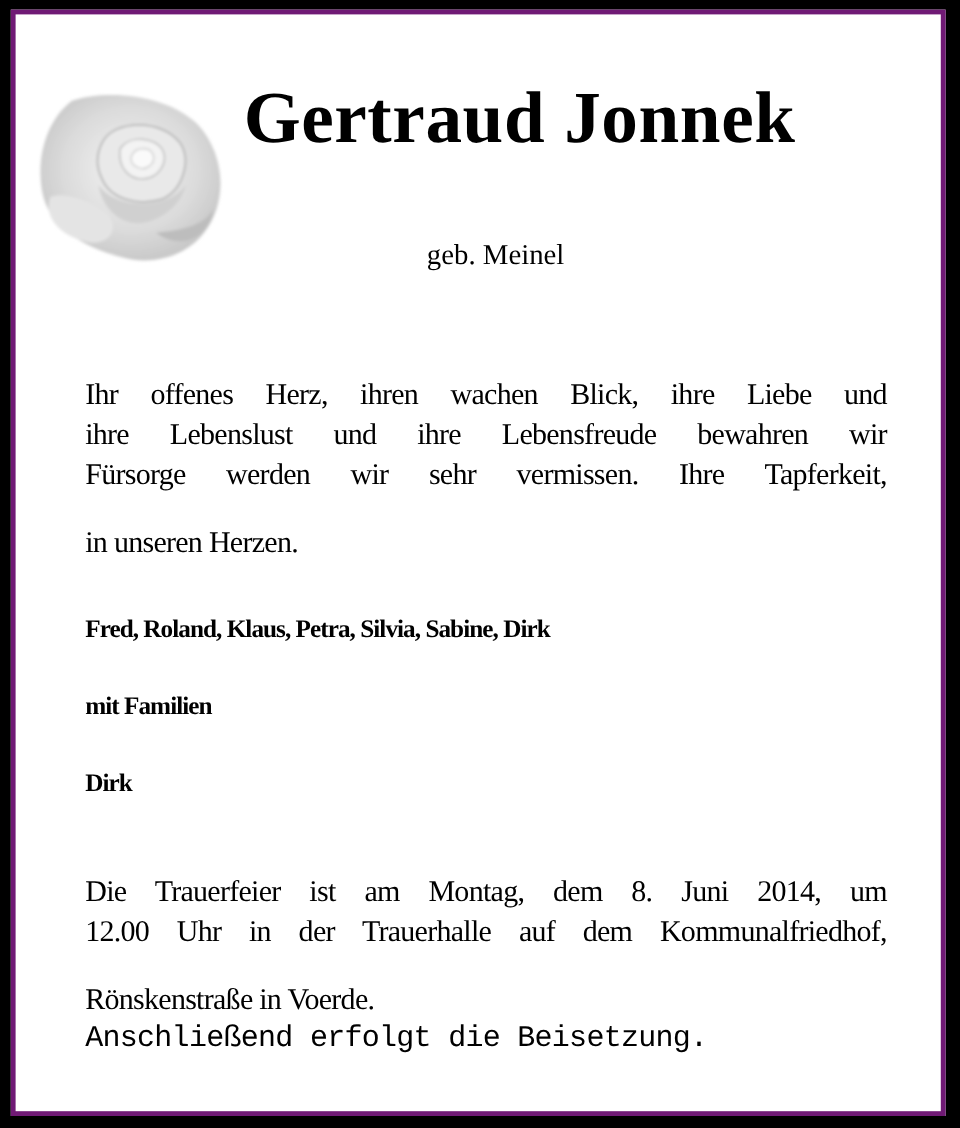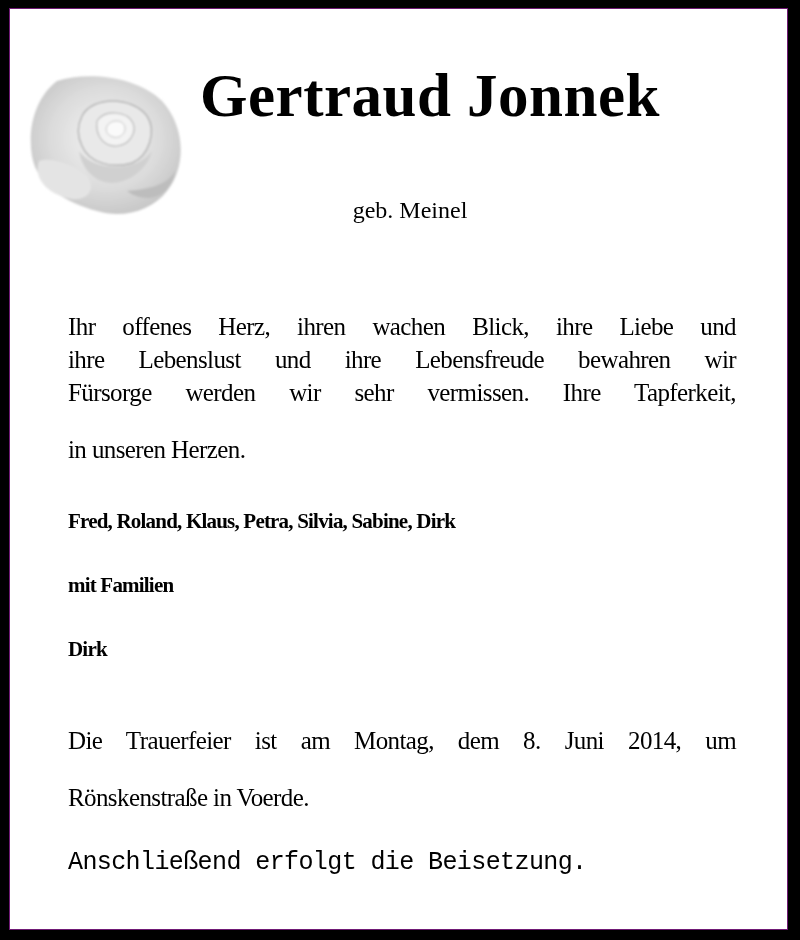--- a/index.html
+++ b/index.html
@@ -1,17 +1,17 @@
 <!DOCTYPE html>
 <html><head>
 <meta charset="utf-8">
 <style>
   html, body { margin:0; padding:0; background:#000; }
   body { width:800px; height:940px; position:relative; overflow:hidden; font-family:"Liberation Serif", serif; color:#000; }
-  .card { position:absolute; left:9px; top:8px; width:779px; height:922px; background:#fff; border:1px solid #701a75; box-sizing:border-box; }
+  .card { position:absolute; left:9px; top:8px; width:779px; height:922px; background:#fff; border:4px solid #701a75; box-sizing:border-box; }
   .rose { position:absolute; left:17px; top:62px; width:160px; height:150px; }
   .title { position:absolute; left:170px; top:52px; width:500px; text-align:center; font-weight:bold; font-size:61px; line-height:70px; letter-spacing:0.5px; white-space:nowrap; }
   .maiden { position:absolute; left:250px; top:138px; width:300px; text-align:center; font-size:24px; line-height:30px;margin-top:48px; }
   .dates { position:absolute; left:150px; top:203px; width:520px; text-align:center; font-size:26px; line-height:32px; white-space:pre; }
   .para { position:absolute; left:58px; width:668px; font-size:25px; line-height:33px; text-align:justify; text-align-last:left; letter-spacing:-0.6px; }
   .p1 { top:301px; }
   .names { position:absolute; left:58px; top:468px; width:680px; font-weight:bold; font-size:21px; line-height:40px; letter-spacing:-0.8px; }
   .p2 { top:715px; }
   .p3 { top:837px;font-family:Liberation Mono, monospace; }
   .line { display:block;margin-top:24px; }
@@ -55,17 +55,18 @@
   </div>
 
   <div class="names">
     <span class="line">Fred, Roland, Klaus, Petra, Silvia, Sabine, Dirk</span>
     <span class="line">mit Familien</span>
     <span class="line">Dirk</span>
   </div>
 
   <div class="para p2">
     <span class="jline">Die Trauerfeier ist am Montag, dem 8. Juni 2014, um</span>
+    <span class="jline">12.00 Uhr in der Trauerhalle auf dem Kommunalfriedhof,</span>
     <span class="line">Rönskenstraße in Voerde.</span>
   </div>
 
   <div class="para p3">Anschließend erfolgt die Beisetzung.</div>
 </div>
 
 </body></html>

